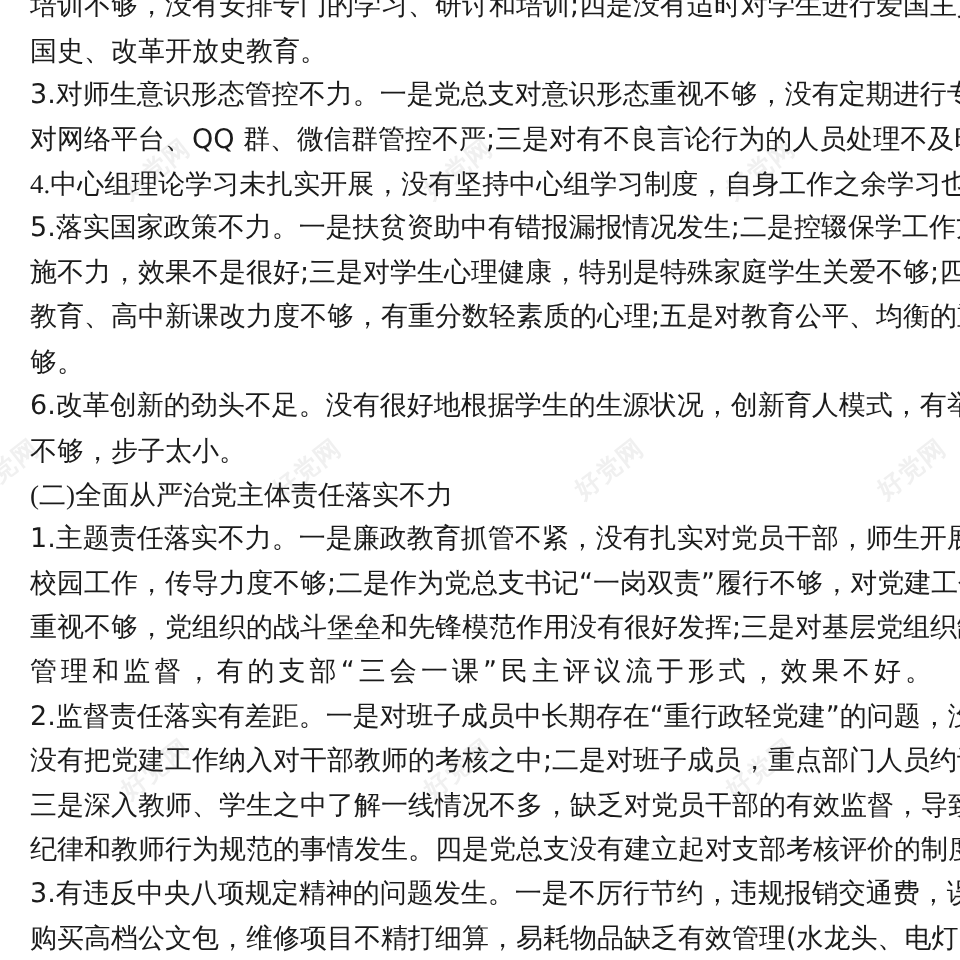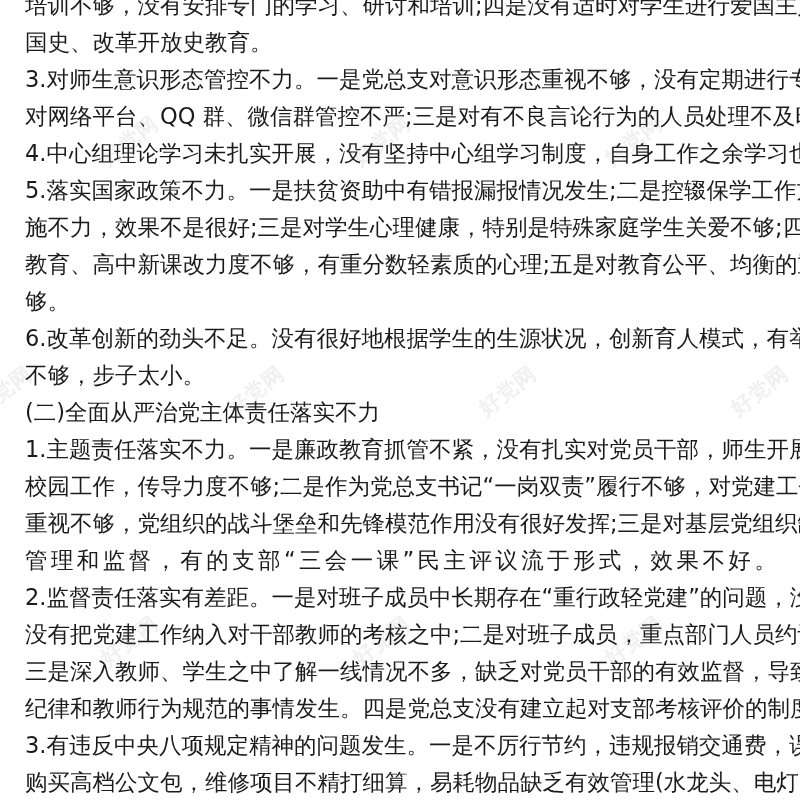--- a/index.html
+++ b/index.html
@@ -69,20 +69,21 @@
   
   .doc-line.justify {
     display: flex;
     justify-content: space-between;
   }
   .doc-line.justify > span {
     display: inline-block;
   }
   .doc-line.ragged {
     display: block;
+    font-family: Liberation Serif, serif;
   }
   .doc-line .seg {
     display: inline-block;
   }
 </style>
 </head>
 <body>
 
 <div id="page">
 

